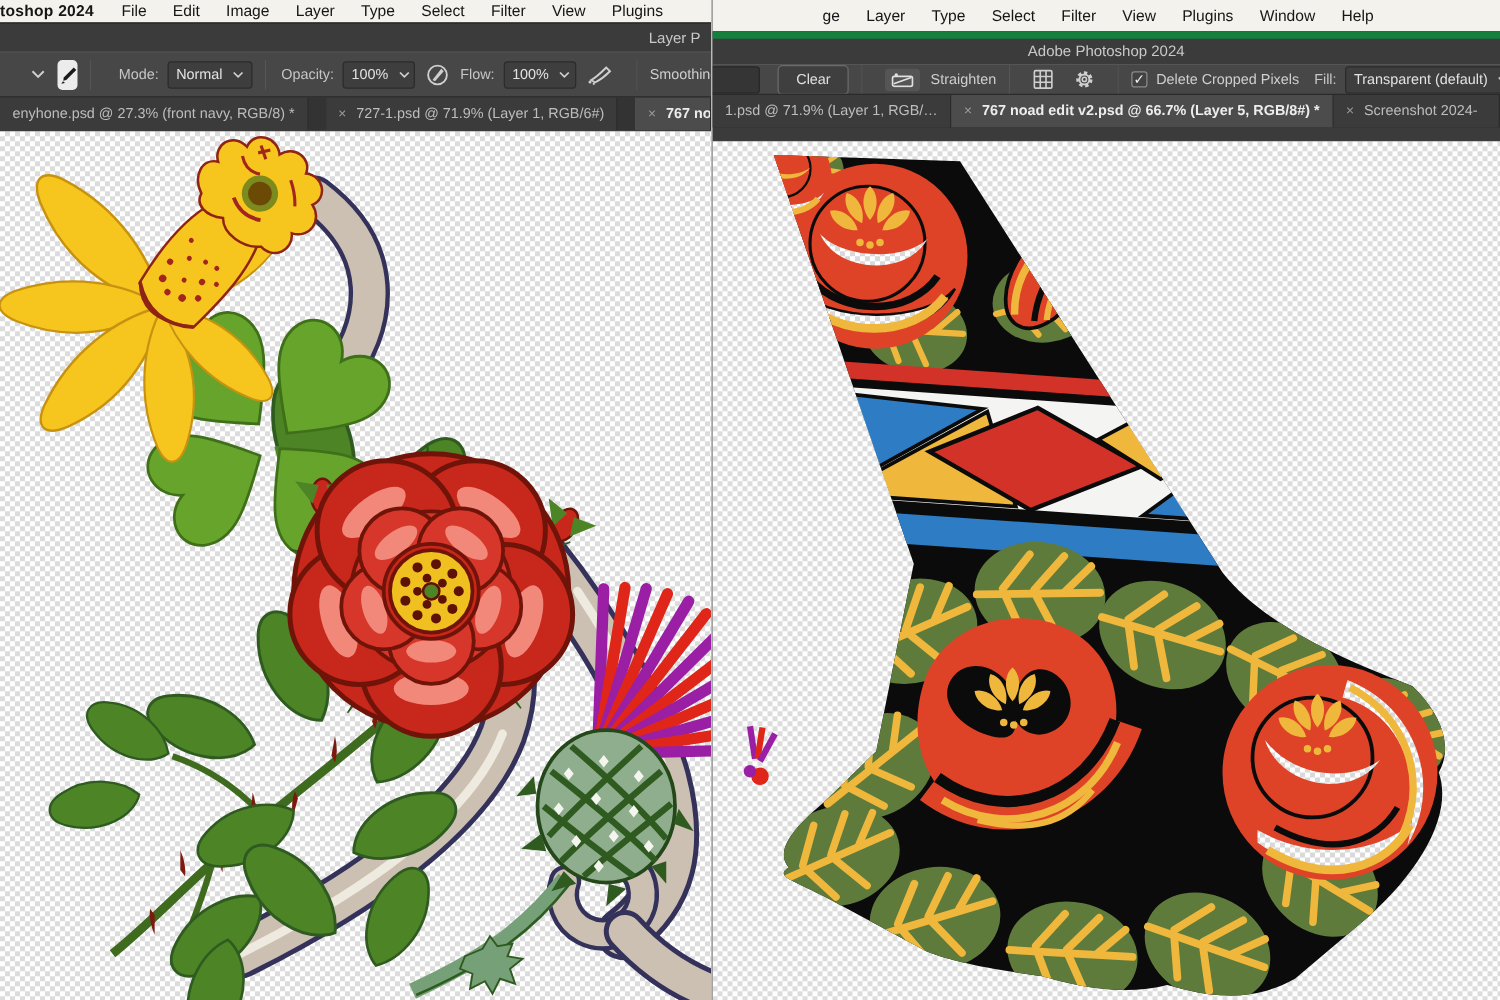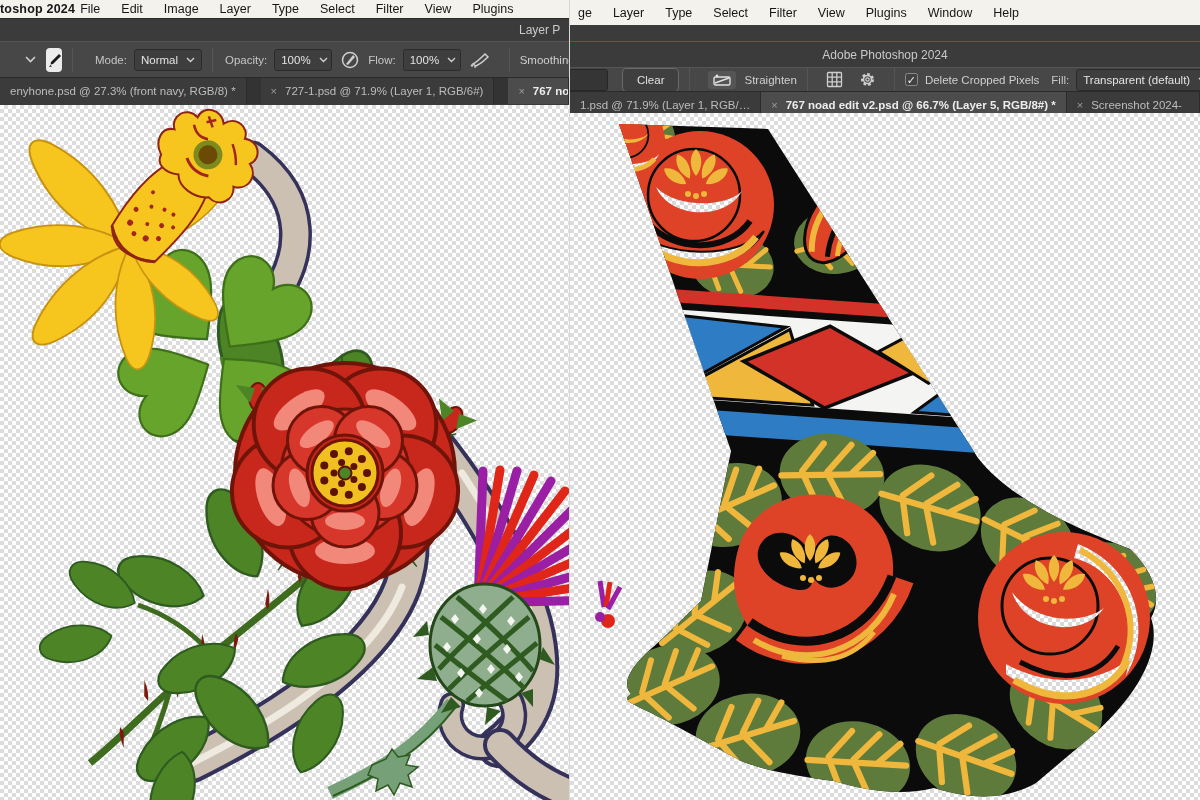--- a/index.html
+++ b/index.html
@@ -8,28 +8,28 @@
   .screen { position:relative; width:1200px; height:800px; overflow:hidden; background:#fff; }
 
   .ps-window { position:absolute; top:0; height:800px; overflow:hidden; background:#3b3b3b; }
   .ps-window.left  { left:0;   width:569px; }
   .ps-window.right { left:569px; width:631px; border-left:1px solid #d8d8d8; }
 
   
   .menubar { display:flex; align-items:center; background:var(--menubar_bg); color:var(--menubar_text);
              font-size:12.5px; white-space:nowrap; overflow:hidden; }
   .left  .menubar { height:18px; padding-left:0; }
-  .right .menubar { height:25px; padding-left:8px; }
-  .app-frag { font-weight:bold; margin-right:5px; letter-spacing:.2px; }
+  .right .menubar { height:25px; padding-left:8px;justify-content:center; }
+  .app-frag { font-weight:bold; margin-right:22px; letter-spacing:.2px; }
   .menu-item { margin-right:21px; cursor:default; }
 
   
   .titlebar { position:relative; background:var(--titlebar_bg); color:var(--titlebar_text); font-size:12px; }
   .left  .titlebar { height:23px; border-top:1px solid #2a2a2a; }
-  .right .titlebar { height:26px; border-top:1px solid #15803d;margin-top:16px; }
+  .right .titlebar { height:26px; border-top:6px solid #15803d; }
   .titlebar .t { position:absolute; top:50%; transform:translateY(-50%); white-space:nowrap; }
   .left  .titlebar .t { left:519px; }
   .right .titlebar .t { left:50%; transform:translate(-50%,-50%); }
 
   
   .optionsbar { display:flex; align-items:center; background:var(--options_bg); color:var(--options_text);
                 font-size:11.5px; white-space:nowrap; overflow:hidden; border-top:1px solid #555;
                 border-bottom:1px solid #2a2a2a; }
   .left  .optionsbar { height:37px; padding-left:25px; }
   .right .optionsbar { height:25px; }

